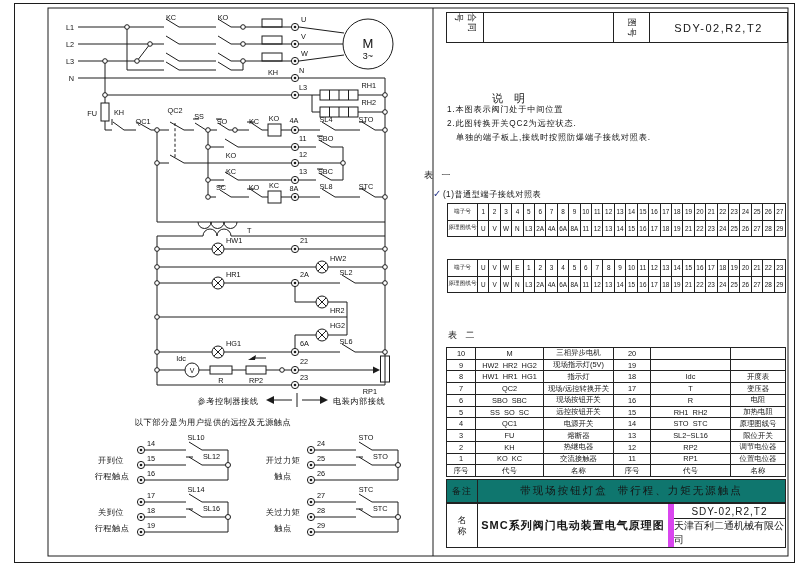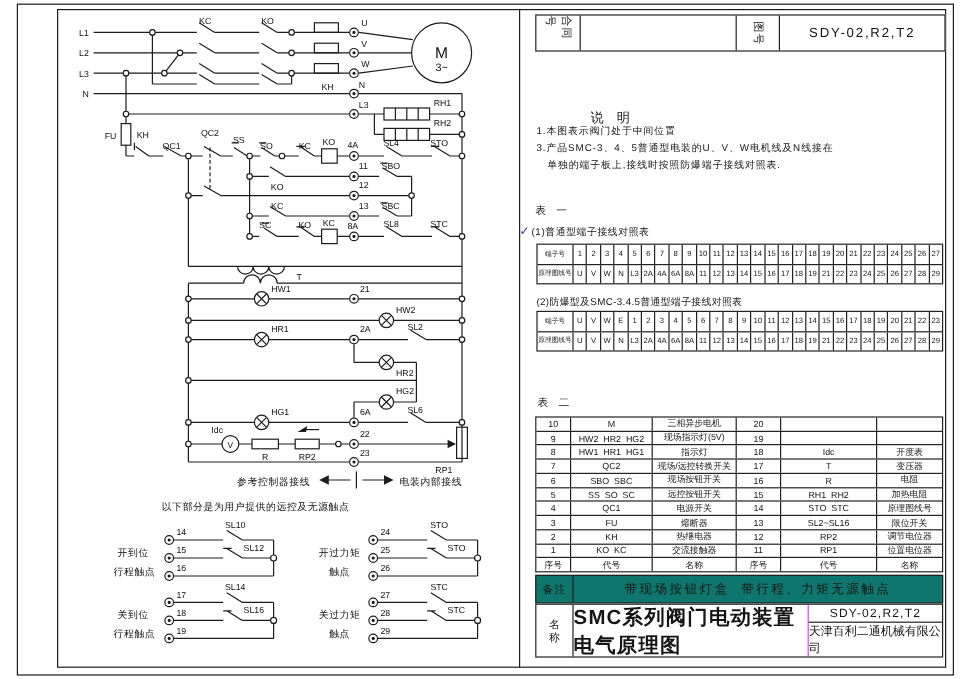--- a/index.html
+++ b/index.html
@@ -25,21 +25,21 @@
   #titleblock .tb-cell{display:flex;align-items:center;justify-content:center;box-sizing:border-box}
   .tb-l{width:37px;border-right:1px solid #222}
   .tb-v{flex:1;border-right:1px solid #222}
   .tb-l2{width:36px;border-right:1px solid #222}
   .tb-d{width:137px;font-size:11px;letter-spacing:1.5px}
   .vtext{writing-mode:vertical-rl;text-orientation:sideways;font-size:9px;letter-spacing:1px}
   #notes-title{left:492px;top:91px;font-size:11px;letter-spacing:4px}
   #notes{left:447px;top:103px;width:336px;font-size:8.2px;letter-spacing:0.8px;line-height:13.8px}
   #notes .indent{padding-left:9px}
   .seclabel{font-size:9px;letter-spacing:3px}
-  #sec1{left:446px;top:169px}
+  #sec1{left:424px;top:169px}
   #sec2{left:448px;top:329px}
   #t1caption{left:433px;top:188px;font-size:8.2px;letter-spacing:0.5px}
   #t2caption{left:447px;top:246px;font-size:8.2px;letter-spacing:0.3px}
   .check{color:#2b3a8c;font-weight:bold;font-size:10px;padding-right:1px}
   .ttable{left:447px;width:339px;height:34px;border:1px solid #222;display:flex;flex-direction:column;background:#fff}
   #tt1{top:203px}
   #tt2{top:259px}
   .trow{display:flex;flex:1;align-items:stretch}
   .trow + .trow{border-top:1px solid #222}
   .thead{width:30px;display:flex;align-items:center;justify-content:center;font-size:5.6px;border-right:1px solid #222;box-sizing:border-box}
@@ -54,21 +54,21 @@
   .crow .ccell:nth-child(2){width:68px}
   .crow .ccell:nth-child(3){width:70px}
   .crow .ccell:nth-child(4){width:37px}
   .crow .ccell:nth-child(5){width:80px}
   .crow .ccell:nth-child(6){flex:1;border-right:none}
   #remark{left:446px;top:479px;width:340px;height:24px;border:1px solid #222;display:flex;background:#0f766e}
   .rlabel{width:31px;border-right:1px solid #222;display:flex;align-items:center;justify-content:center;font-size:9px;letter-spacing:1px;box-sizing:border-box}
   .rtext{flex:1;display:flex;align-items:center;justify-content:center;font-size:10.5px;letter-spacing:2px;white-space:pre}
   #nameblock{left:446px;top:503px;width:340px;height:45px;border:1px solid #222;display:flex;background:#fff}
   .nlabel{width:31px;border-right:1px solid #222;display:flex;flex-direction:column;align-items:center;justify-content:center;font-size:9px;line-height:11px;box-sizing:border-box}
-  .ntitle{width:196px;border-right:1px solid #d946ef;display:flex;align-items:center;justify-content:center;font-size:17px;font-weight:bold;letter-spacing:1px;box-sizing:border-box}
+  .ntitle{width:196px;border-right:6px solid #d946ef;display:flex;align-items:center;justify-content:center;font-size:11px;font-weight:bold;letter-spacing:1px;box-sizing:border-box}
   .nright{flex:1;display:flex;flex-direction:column}
   .ndwg{flex:1.1;display:flex;align-items:center;justify-content:center;font-size:10px;letter-spacing:1px;border-bottom:1px solid #222;box-sizing:border-box}
   .ncompany{flex:1;display:flex;align-items:center;justify-content:center;font-size:10px}
 </style>
 </head>
 <body>
 
 <svg width="800" height="566" viewBox="0 0 800 566">
 
   <g>
@@ -431,21 +431,21 @@
     <div class="tb-cell tb-v"></div>
     <div class="tb-cell tb-l2">
         <span class="vtext">图号</span>
       </div>
     <div class="tb-cell tb-d">SDY-02,R2,T2</div>
   </div>
 
   <div id="notes-title">说 明</div>
   <div id="notes">
     <div>1.本图表示阀门处于中间位置</div>
-    <div>3.产品SMC-3、4、5普通型电装的U、V、W电机线及N线接在</div>
+    <div>2.此图转换开关QC2为远控状态.</div>
     <div class="indent">单独的端子板上,接线时按照防爆端子接线对照表.</div>
   </div>
 
   <div id="sec1" class="seclabel">表 一</div>
   <div id="t1caption"><span class="check">✓</span><span>(1)普通型端子接线对照表</span></div>
   <div id="tt1" class="ttable">
     <div class="trow">
       <span class="thead">端子号</span>
       <span class="cellwrap">
           <span class="tcell">1</span>
@@ -503,21 +503,20 @@
           <span class="tcell">23</span>
           <span class="tcell">24</span>
           <span class="tcell">25</span>
           <span class="tcell">26</span>
           <span class="tcell">27</span>
           <span class="tcell">28</span>
           <span class="tcell">29</span>
         </span>
     </div>
   </div>
-  <div id="t2caption">(2)防爆型及SMC-3.4.5普通型端子接线对照表</div>
   <div id="tt2" class="ttable">
     <div class="trow">
       <span class="thead">端子号</span>
       <span class="cellwrap">
           <span class="tcell">U</span>
           <span class="tcell">V</span>
           <span class="tcell">W</span>
           <span class="tcell">E</span>
           <span class="tcell">1</span>
           <span class="tcell">2</span>

